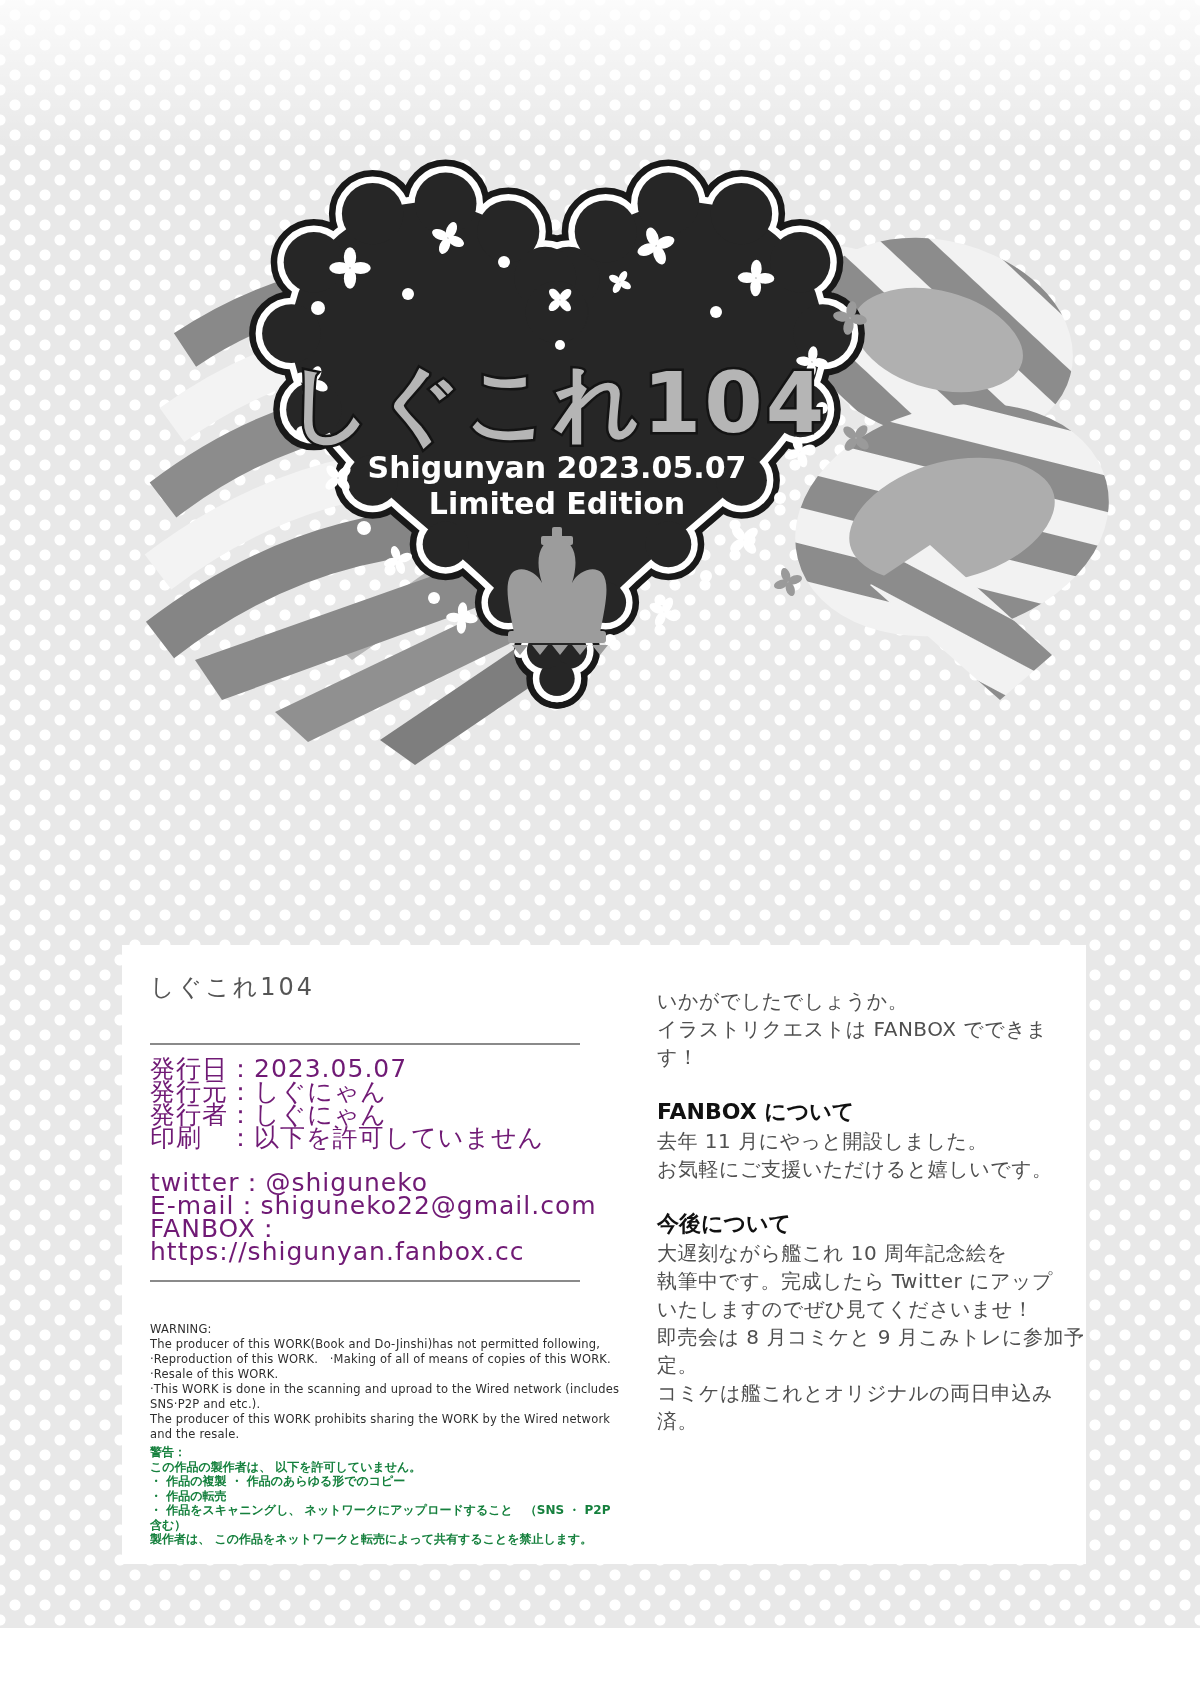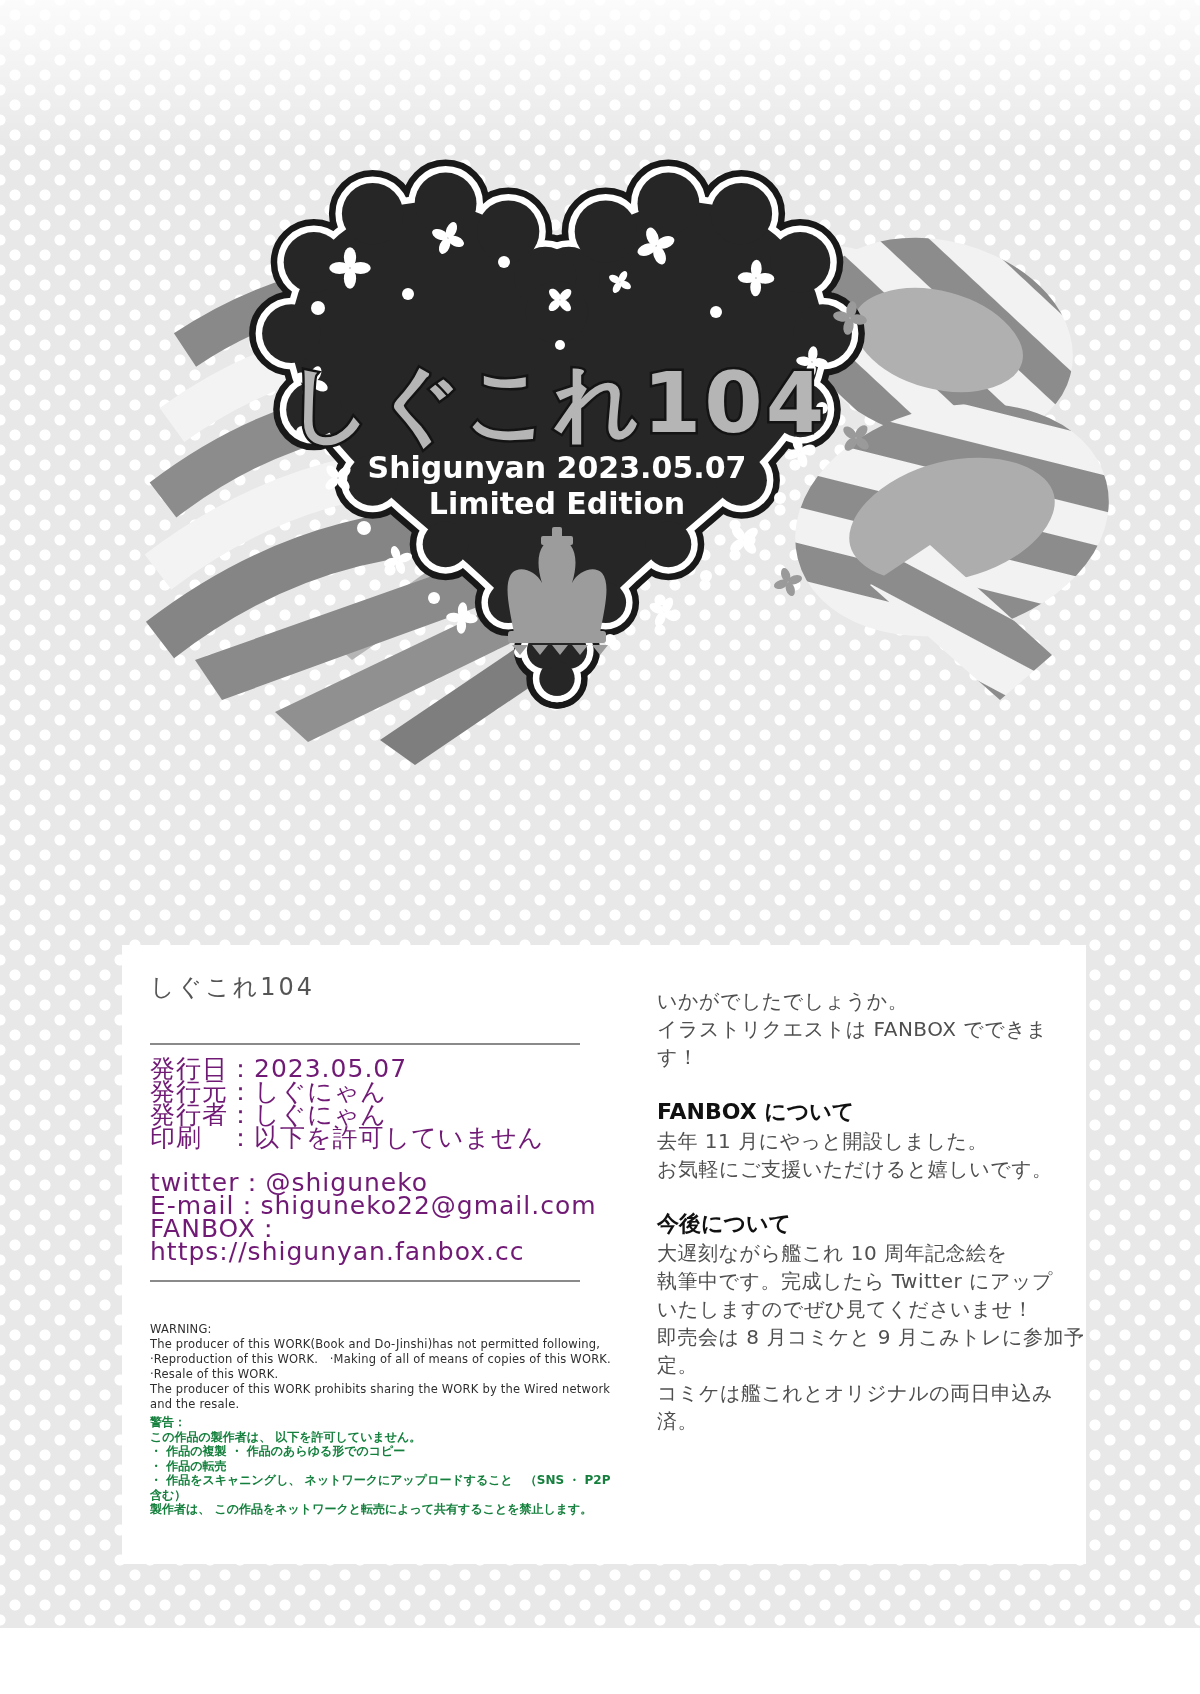--- a/index.html
+++ b/index.html
@@ -316,20 +316,21 @@
         <div class="info-line">FANBOX：https://shigunyan.fanbox.cc</div>
       </div>
 
       <div class="rule rule-2"></div>
 
       <div class="warning-en">
         <div>WARNING:</div>
         <div>The producer of this WORK(Book and Do-Jinshi)has not permitted following,</div>
         <div>·Reproduction of this WORK.　·Making of all of means of copies of this WORK.</div>
         <div>·Resale of this WORK.</div>
+        <div>·This WORK is done in the scanning and uproad to the Wired network (includes SNS·P2P and etc.).</div>
         <div>The producer of this WORK prohibits sharing the WORK by the Wired network and the resale.</div>
       </div>
 
       <div class="warning-jp">
         <div>警告：</div>
         <div>この作品の製作者は、 以下を許可していません。</div>
         <div>・ 作品の複製 ・ 作品のあらゆる形でのコピー</div>
         <div>・ 作品の転売</div>
         <div>・ 作品をスキャニングし、 ネットワークにアップロードすること　（SNS ・ P2P 含む）</div>
         <div>製作者は、 この作品をネットワークと転売によって共有することを禁止します。</div>

